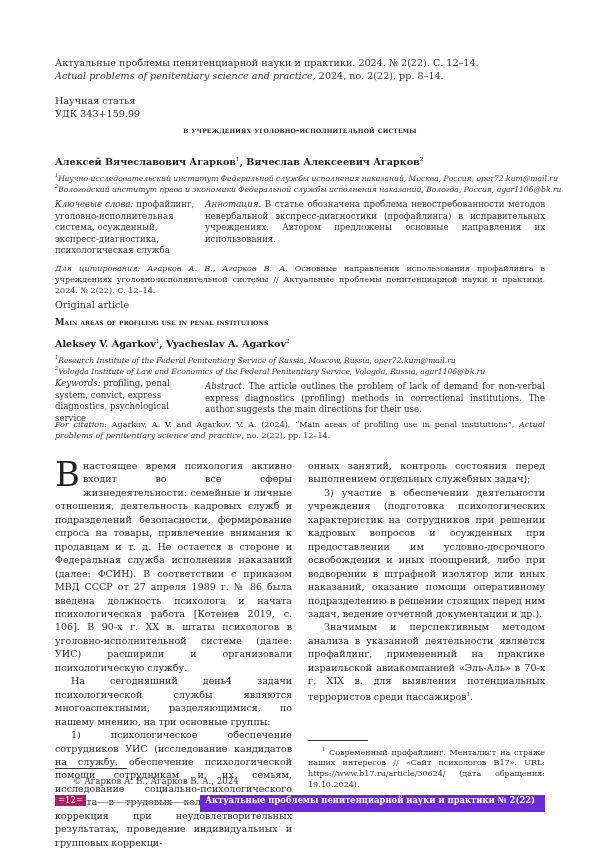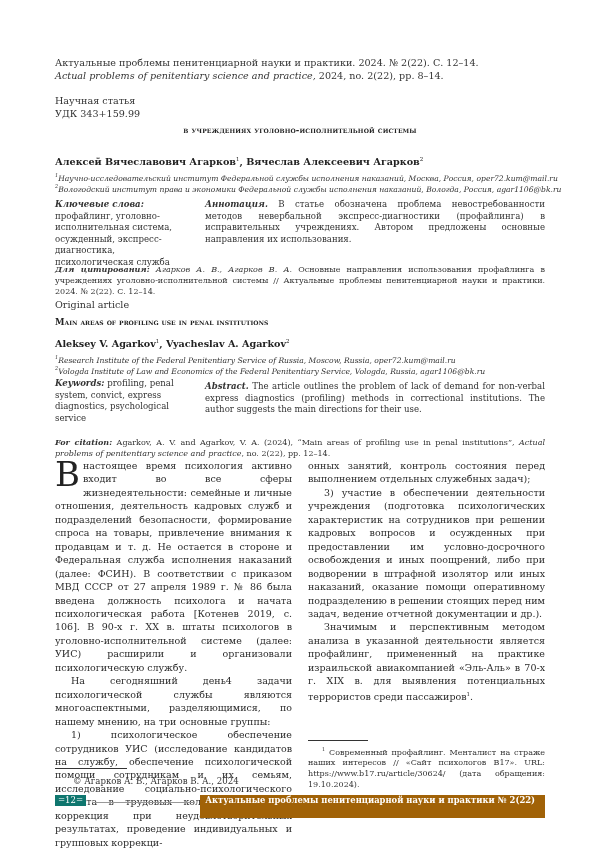--- a/index.html
+++ b/index.html
@@ -11,43 +11,43 @@
     .hdr { position: absolute; top: 56px; left: 0; font-size: 9.6px; line-height: 13px; color: #333; }
     .hdr .it { font-style: italic; }
     .meta { position: absolute; top: 94px; left: 0; font-size: 9.6px; line-height: 13px; color: #333; }
     .title-ru { position: absolute; top: 124px; left: 0; width: 490px; text-align: center;
       font-weight: bold; font-size: 8.6px; line-height: 13px; font-variant: small-caps; letter-spacing: 0.1px; color: #222; }
     .authors { position: absolute; left: 0; font-weight: bold; font-size: 9.6px; line-height: 13px; color: #222; }
     .authors sup { font-size: 5.5px; font-weight: normal; }
     .affil { position: absolute; left: 0; font-style: italic; font-size: 7.6px; line-height: 10.5px; color: #333; white-space: nowrap; }
     .affil sup { font-size: 5px; }
     .kw { position: absolute; left: 0; width: 140px; font-size: 8.6px; line-height: 11.6px; color: #333; }
-    .kw b, .abs b, .cite b { font-style: italic; font-weight: bold; }
+    .kw b, .abs b, .cite b { font-style: italic; font-weight: normal; }
     .abs { position: absolute; left: 150px; width: 340px; font-size: 8.6px; line-height: 11.6px; color: #333; text-align: justify; }
     .cite { position: absolute; left: 0; width: 490px; font-size: 8px; line-height: 10.8px; color: #333; text-align: justify; }
     .cite i { font-style: italic; }
     .orig { position: absolute; top: 299px; left: 0; font-size: 9.6px; color: #333; }
     .title-en { position: absolute; top: 317px; left: 0; width: 490px; text-align: left;
       font-weight: bold; font-size: 8.6px; font-variant: small-caps; color: #222; }
     .col { position: absolute; top: 459px; width: 237px; font-size: 9.5px; line-height: 13.45px; text-align: justify; color: #2b2b2b; }
     .col p { margin: 0; text-indent: 16px; }
     .col p.noind { text-indent: 0; }
     .col-l { left: 0; }
     .col-r { left: 253px; }
     .dropcap { float: left; font-size: 34px; line-height: 26px; margin: 2px 3px 0 0; color: #222; }
     .sep { position: absolute; height: 1px; background: #333; width: 72px; }
     .copy { position: absolute; top: 776px; left: 18px; font-size: 8.6px; color: #333; }
     .foot { position: absolute; top: 744px; left: 253px; width: 237px; font-size: 8px; line-height: 10.7px; color: #333; text-align: justify; }
     .foot p { margin: 0; text-indent: 14px; }
     .foot sup { font-size: 5px; }
     .footer-bar { position: absolute; top: 795px; left: 0; width: 490px; height: 12px; }
-    .pgnum { position: absolute; left: 0; top: 0; height: 11px; width: 31px; background: #0f766e; color: #fff;
+    .pgnum { position: absolute; left: 0; top: 0; height: 11px; width: 31px; background: #be185d; color: #fff;
       font-size: 8.5px; line-height: 11px; text-align: center; }
     .fline { position: absolute; left: 37px; top: 7px; width: 102px; height: 1px; background: #999; }
-    .jbar { position: absolute; left: 145px; top: 0; width: 345px; height: 23px; background: #a16207; color: #fff;
+    .jbar { position: absolute; left: 145px; top: 0; width: 345px; height: 17px; background: #6d28d9; color: #fff;
       font-size: 8.4px; line-height: 11px; text-align: right; padding-right: 10px; box-sizing: border-box; font-weight: bold; }
   </style>
 </head>
 <body>
 
 <div class="page">
 
   <div class="hdr">
     <div>Актуальные проблемы пенитенциарной науки и практики. 2024. № 2(22). С. 12–14.</div>
     <div><span class="it">Actual problems of penitentiary science and practice,</span><span> 2024, no. 2(22), pp. 8–14.</span></div>
@@ -80,21 +80,21 @@
   <div class="authors" style="top:335px">
     <span>Aleksey V. Agarkov</span><sup>1</sup>, <span>Vyacheslav A. Agarkov</span><sup>2</sup>
   </div>
 
   <div class="affil" style="top:352px"><sup>1</sup><span>Research Institute of the Federal Penitentiary Service of Russia, Moscow, Russia, oper72.kum@mail.ru</span></div>
   <div class="affil" style="top:363px"><sup>2</sup><span>Vologda Institute of Law and Economics of the Federal Penitentiary Service, Vologda, Russia, agar1106@bk.ru</span></div>
 
   <div class="kw" style="top:378px"><b>Keywords:</b><span> profiling, penal system, convict, express diagnostics, psychological service</span></div>
   <div class="abs" style="top:381px"><b>Abstract.</b><span> The article outlines the problem of lack of demand for non-verbal express diagnostics (profiling) methods in correctional institutions. The author suggests the main directions for their use.</span></div>
 
-  <div class="cite" style="top:437px"><b>For citation:</b><span> Agarkov, A. V. and Agarkov, V. A. (2024), “Main areas of profiling use in penal institutions”, </span><i>Actual problems of penitentiary science and practice</i><span>, no. 2(22), pp. 12–14.</span></div>
+  <div class="cite" style="top:420px"><b>For citation:</b><span> Agarkov, A. V. and Agarkov, V. A. (2024), “Main areas of profiling use in penal institutions”, </span><i>Actual problems of penitentiary science and practice</i><span>, no. 2(22), pp. 12–14.</span></div>
 
   <div class="col col-l">
     <p class="noind"><span class="dropcap">В</span><span> настоящее время  психология активно входит во все сферы жизнедеятельности: семейные и личные отношения, деятельность кадровых служб и подразделений безопасности, формирование спроса на товары, привлечение внимания к продавцам и т. д. Не остается в стороне и Федеральная служба исполнения наказаний (далее: ФСИН). В соответствии с приказом МВД СССР от 27 апреля 1989 г. № 86 была введена должность психолога и начата психологическая работа [Котенев 2019, с. 106]. В 90-х г. XX в. штаты психологов в уголовно-исполнительной системе (далее: УИС) расширили и организовали психологическую службу.</span></p>
     <p>На сегодняшний день4 задачи психологической службы являются многоаспектными, разделяющимися, по нашему мнению, на три основные группы:</p>
     <p>1) психологическое обеспечение сотрудников УИС (исследование кандидатов на службу, обеспечение психологической помощи сотрудникам и их семьям, исследование социально-психологического климата в трудовых коллективах и его коррекция при неудовлетворительных результатах, проведение индивидуальных и групповых коррекци-</p>
   </div>
 
   <div class="col col-r">
     <p class="noind">онных занятий, контроль состояния перед выполнением отдельных служебных задач);</p>
     <p>3) участие в обеспечении деятельности учреждения (подготовка психологических характеристик на сотрудников при решении кадровых вопросов и осужденных при предоставлении им условно-досрочного освобождения и иных поощрений, либо при водворении в штрафной изолятор или иных наказаний, оказание помощи оперативному подразделению в решении стоящих перед ним задач, ведение отчетной документации и др.).</p>

